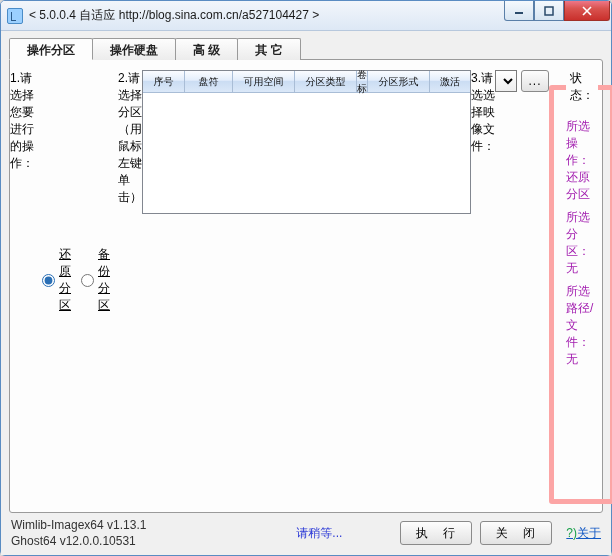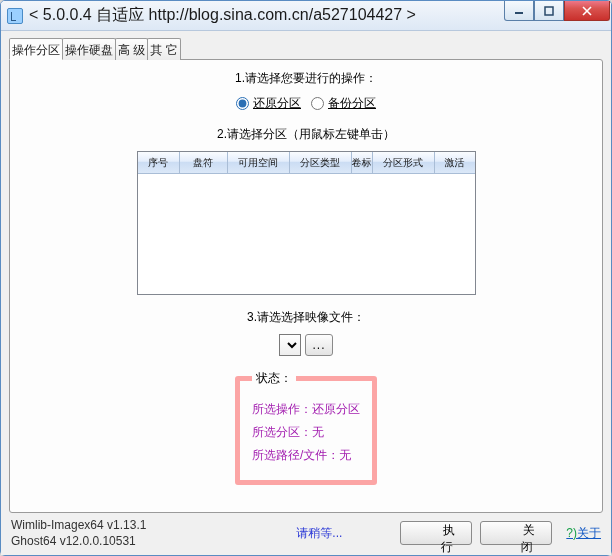--- a/index.html
+++ b/index.html
@@ -3,34 +3,34 @@
 <meta charset="utf-8">
 <style>
   * { box-sizing: border-box; margin: 0; padding: 0; font-family: "Microsoft YaHei", "SimSun", Tahoma, sans-serif; font-size: 12px; }
   body { background: #e8e8e8; width: 612px; height: 556px; overflow: hidden; }
 
   .window { width: 612px; height: 556px; background: #fff; border: 1px solid #5a8cc2; border-radius: 5px; box-shadow: 0 0 6px rgba(0,0,0,0.25); display: flex; flex-direction: column; }
 
   .titlebar { height: 30px; background: linear-gradient(to bottom,#f2f6fb,#dde8f5); border-bottom: 1px solid #b7c8dd; display: flex; align-items: center; padding: 0 0 0 6px; border-radius: 4px 4px 0 0; }
   .titlebar .app-icon { width:16px; height:16px; background:#9bd0ff; border:1px solid #4a8cc7; border-radius:2px; margin-right:6px; position:relative; }
   .titlebar .app-icon::after { content:""; position:absolute; left:3px; top:3px; width:4px; height:8px; border:1px solid #2a5a8a; border-right:none; border-top:none; }
-  .titlebar .title-text { flex:1; color:#1a1a1a; font-size:16px; white-space:nowrap; overflow:hidden; }
+  .titlebar .title-text { flex:1; color:#1a1a1a; font-size:12px; white-space:nowrap; overflow:hidden; }
   .titlebar .win-btns { display:flex; height:20px; margin-right:1px; margin-top:-9px; }
   .win-btn { width:30px; height:20px; border:1px solid #5a7fa8; border-top:none; background:linear-gradient(to bottom,#f5f9fd,#d7e5f2); display:flex; align-items:center; justify-content:center; color:#2a4a6a; }
   .win-btn.min { border-radius:0 0 0 3px; }
   .win-btn.close { width:46px; background:linear-gradient(to bottom,#e78, #d9534f 40%, #c9302c); border-color:#a03028; border-radius:0 0 3px 0; color:#fff; }
   .win-btn svg { display:block; }
 
   .client { flex:1; background:#f0f0f0; padding:6px 8px 4px; display:flex; flex-direction:column; }
 
   .tabs { display:flex; height:22px; position:relative; top:1px; z-index:2; }
-  .tab { padding:3px 2px 0; border:1px solid #9a9a9a; border-bottom:none; background:linear-gradient(to bottom,#fdfdfd,#ececec); margin-right:-1px; border-radius:2px 2px 0 0; color:#222; }
+  .tab { padding:3px 17px 0; border:1px solid #9a9a9a; border-bottom:none; background:linear-gradient(to bottom,#fdfdfd,#ececec); margin-right:-1px; border-radius:2px 2px 0 0; color:#222;font-weight:bold; }
   .tab.active { background:#fdfdfd; border-bottom:1px solid #fdfdfd; position:relative; z-index:3; }
 
-  .tab-pane { flex:1; border:1px solid #9a9a9a; background:#fdfdfd; border-radius:0 3px 3px 3px; padding:10px 24px 8px; display:flex; flex-direction:column;align-items:center; }
+  .tab-pane { flex:1; border:1px solid #9a9a9a; background:#fdfdfd; border-radius:0 3px 3px 3px; padding:10px 0 8px; display:flex; flex-direction:row; }
 
   .section-label { color:#000; margin-bottom:8px; }
 
   .radio-row { display:flex; gap:10px; padding:0 8px 14px;text-decoration:underline; }
   .radio-row label { flex:1; display:flex; align-items:center; gap:4px; }
   .radio-row input { width:13px; height:13px; accent-color:#2a6fb5; }
 
   .grid-wrap { border:1px solid #828790; height:144px; background:#fff; margin-bottom:14px; }
   .grid-head { display:flex; height:22px; }
   .grid-head .col { background:linear-gradient(to bottom,#fafcff 0%,#e3edfb 45%,#cadcf3 46%,#dbe8f8 100%); border-right:1px solid #a9bdd6; border-bottom:1px solid #a9bdd6; display:flex; align-items:center; justify-content:center; font-size:10px; color:#111; }
@@ -40,21 +40,21 @@
   select.combo { flex:1; height:22px; border:1px solid #7a7a7a; background:linear-gradient(to bottom,#fff,#eee); font-size:12px; }
   .browse-btn { width:28px; height:22px; border:1px solid #8a8a8a; border-radius:3px; background:linear-gradient(to bottom,#fdfdfd,#e3e3e3); display:flex; align-items:center; justify-content:center; letter-spacing:1px; }
 
   fieldset.status { border:5px solid #fca5a5; border-radius:3px; padding:8px 12px 10px; }
   fieldset.status legend { padding:0 4px; color:#000; }
   .status-line { color:#a21caf; margin:6px 0; }
 
   .footer { display:flex; align-items:center; padding:4px 2px 2px; }
   .ver-block { line-height:16px; color:#333; font-size:12px; }
   .wait-text { color:#2a38d6; margin-left:auto; margin-right:50px; }
-  .foot-btn { width:72px; height:24px; border:1px solid #8a8a8a; border-radius:3px; background:linear-gradient(to bottom,#fdfdfd,#e3e3e3); margin-left:8px; letter-spacing:6px; text-indent:4px;padding-left:27px; }
+  .foot-btn { width:72px; height:24px; border:1px solid #8a8a8a; border-radius:3px; background:linear-gradient(to bottom,#fdfdfd,#e3e3e3); margin-left:8px; letter-spacing:6px; text-indent:4px; }
   .about-link { color:#1359c4; margin-left:14px; font-size:12px; }
   .about-q { color:#1aa04a; }
 </style>
 </head>
 <body>
 
 <div class="window">
 
   <div class="titlebar">
     <span class="app-icon"></span>

